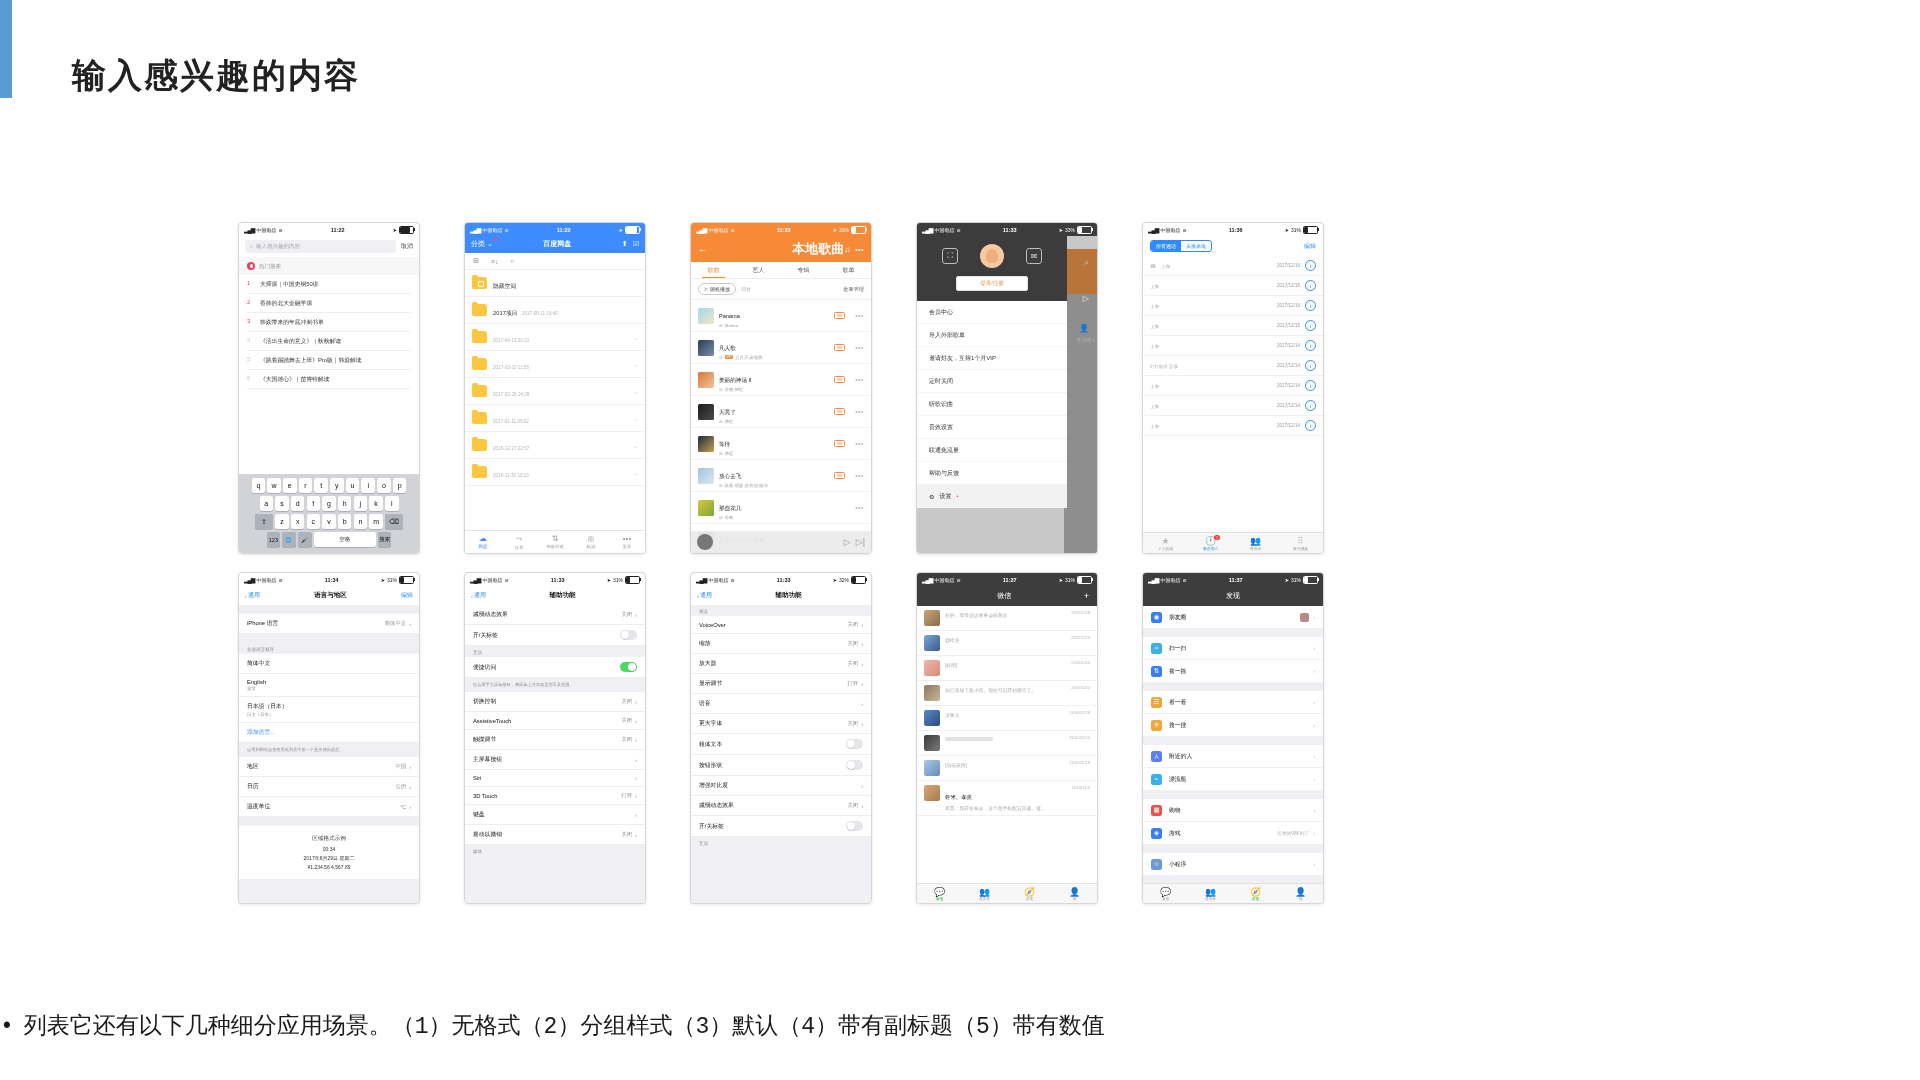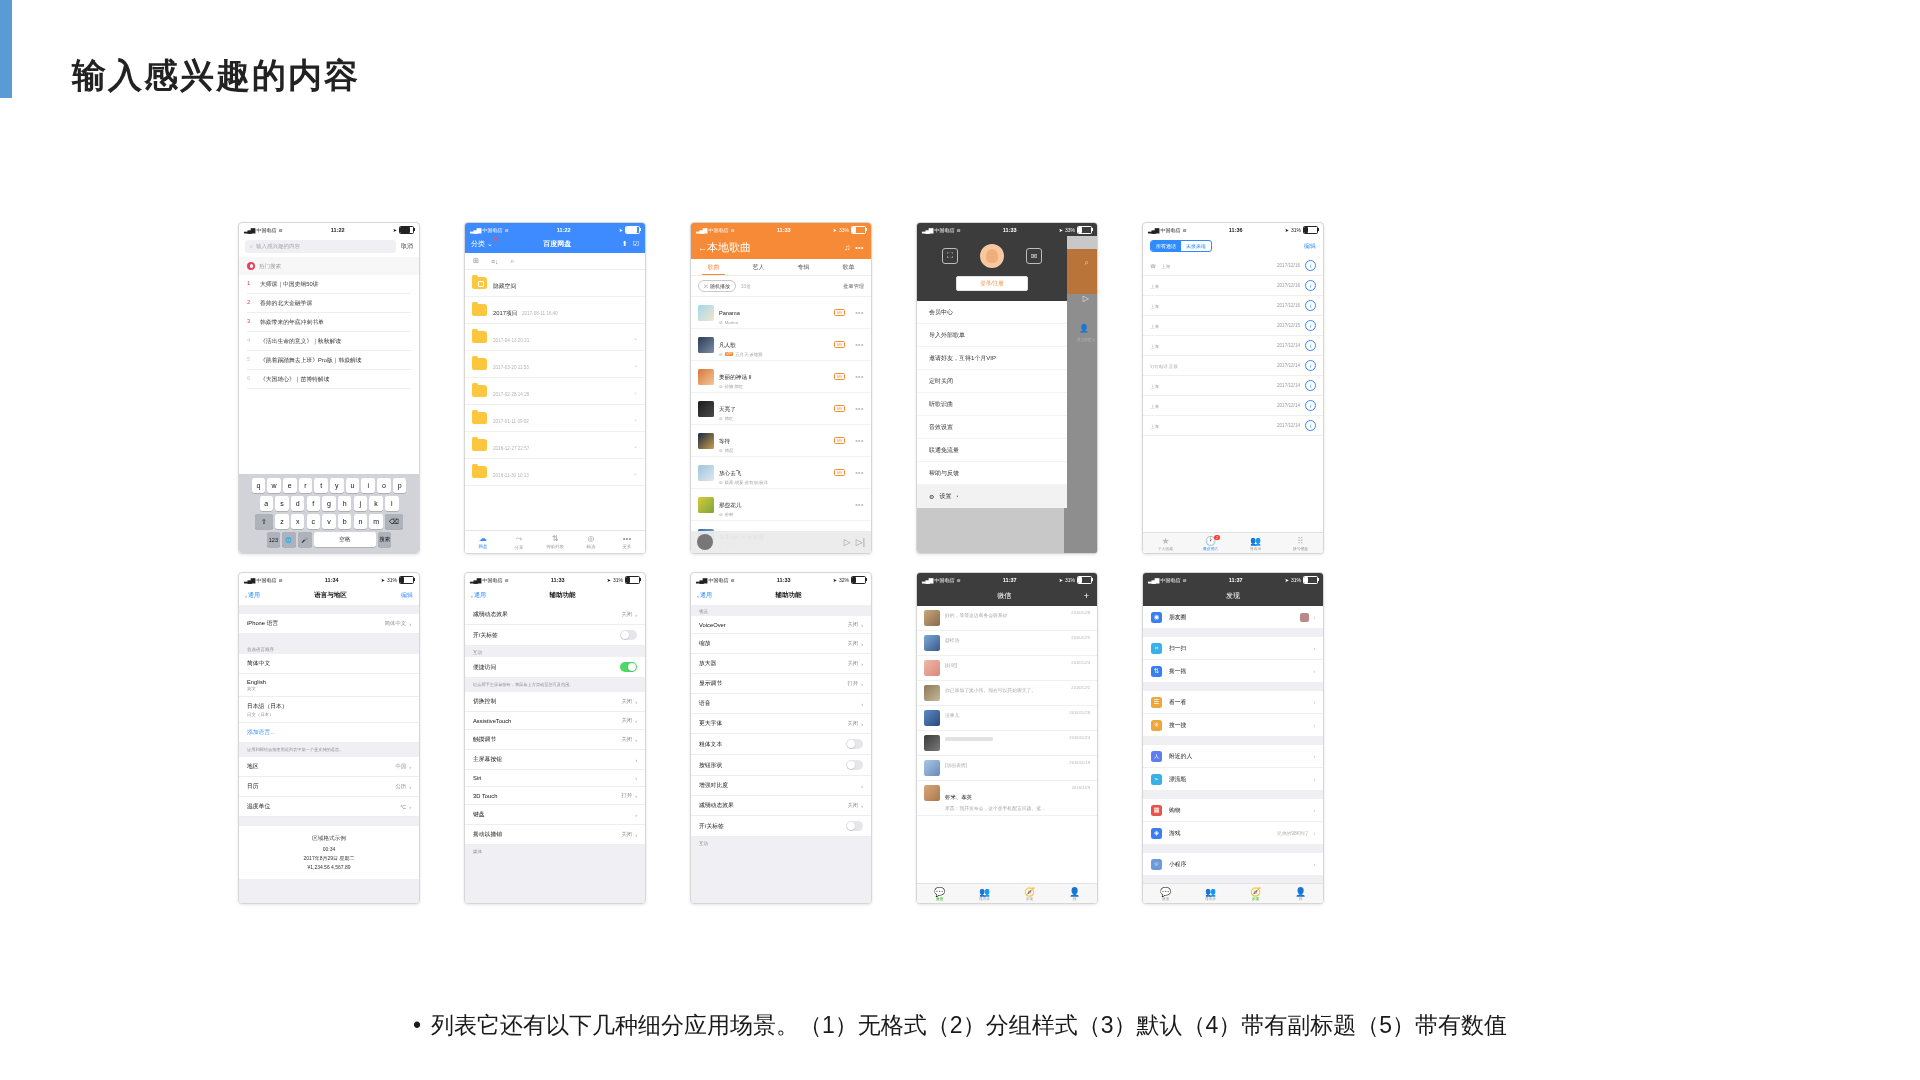--- a/index.html
+++ b/index.html
@@ -4,21 +4,21 @@
 <style>
   html,body{margin:0;padding:0;}
   body{
     width:1920px;height:1080px;
     background:#ffffff;
     font-family:"Liberation Sans","DejaVu Sans",sans-serif;
     overflow:hidden;position:relative;
   }
   .accent-bar{position:absolute;left:0;top:0;width:12px;height:98px;background:#5b9bd5;}
   .slide-title{position:absolute;left:72px;top:30px;font-size:34px;color:#222;letter-spacing:2px;}
-  .caption{position:absolute;left:0;top:1010px;width:1920px;text-align:center;font-size:23px;color:#1a1a1a;}
+  .caption{position:absolute;left:0;top:1010px;width:1920px;text-align:left;font-size:23px;color:#1a1a1a;font-family:Liberation Mono, monospace;}
   .caption .bullet{display:inline-block;margin-right:10px;}
 
   .grid{position:absolute;left:0;top:110px;width:1920px;}
   .phone{
     position:absolute;width:180px;height:330px;background:#fff;
     border:1px solid #d6d6d6;border-radius:4px;overflow:hidden;
     box-shadow:0 1px 3px rgba(0,0,0,.10);
   }
   .p1{left:238px}.p2{left:464px}.p3{left:690px}.p4{left:916px}.p5{left:1142px}
   .row2{top:462px;position:absolute;left:0;width:1920px;height:340px;}
@@ -73,21 +73,21 @@
   .nd-date{font-size:4.6px;color:#b5b5b5;margin-top:1.5px;}
   .blur{background:#e2e2e2;border-radius:1.5px;height:5px;}
   .chev{color:#ccc;font-size:6px;}
   .nd-tabs{position:absolute;left:0;bottom:0;width:100%;display:flex;background:#fff;border-top:0.6px solid #e5e5e5;padding:3px 0 3px;box-sizing:border-box;}
   .nd-tab{flex:1;text-align:center;font-size:4.4px;color:#9a9a9a;}
   .nd-tab .ic{display:block;font-size:8px;margin-bottom:1px;color:#9a9a9a;}
   .nd-tab.on,.nd-tab.on .ic{color:#3d8bff;}
 
   
   .mu-head{background:#f68a36;color:#fff;display:flex;align-items:center;padding:4px 7px;}
-  .mu-head .ttl{flex:1;text-align:left;font-size:11px;font-weight:normal;}
+  .mu-head .ttl{flex:1;text-align:right;font-size:13px;font-weight:bold;}
   .mu-tabs{display:flex;background:#fff;border-bottom:0.6px solid #eee;}
   .mu-tab{flex:1;text-align:center;font-size:6px;color:#555;padding:4px 0 3px;position:relative;}
   .mu-tab.on{color:#f68a36;}
   .mu-tab.on::after{content:"";position:absolute;left:25%;right:25%;bottom:0;height:1.3px;background:#f68a36;}
   .mu-sub{display:flex;align-items:center;padding:4px 7px;border-bottom:0.6px solid #f0f0f0;}
   .shuffle{border:0.7px solid #c9c9c9;border-radius:7px;padding:1.5px 5px;font-size:5px;color:#444;display:flex;align-items:center;gap:2px;}
   .mu-sub .cnt{font-size:4.6px;color:#b0b0b0;margin-left:5px;flex:1;}
   .mu-sub .mg{font-size:5.2px;color:#666;}
   .song{display:flex;align-items:center;gap:5px;padding:3.5px 7px;border-bottom:0.6px solid #f2f2f2;}
   .cover{width:16px;height:16px;border-radius:1.5px;flex:0 0 auto;background:#888;}

